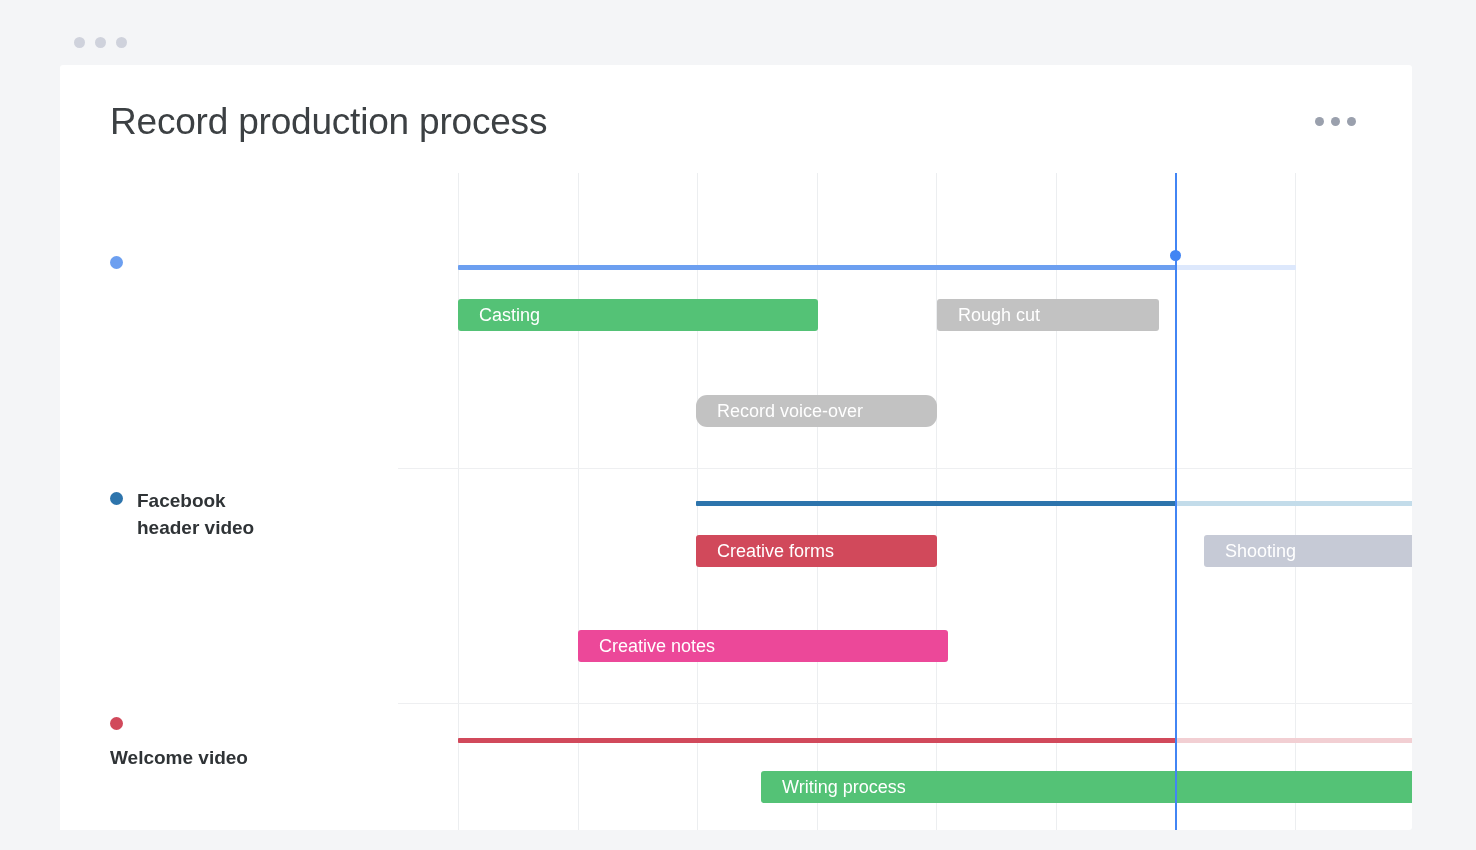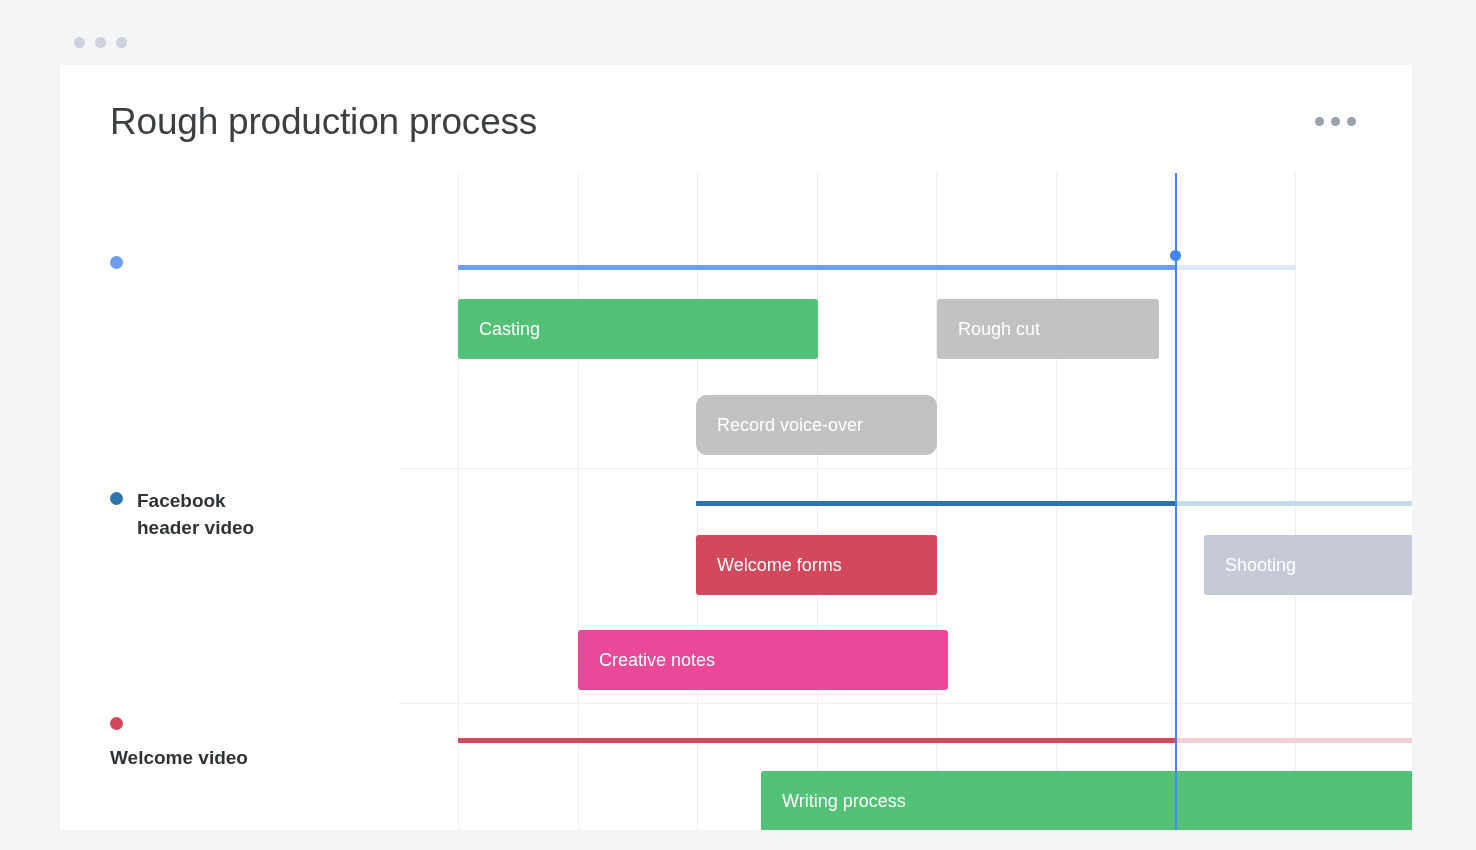--- a/index.html
+++ b/index.html
@@ -113,21 +113,21 @@
   }
 
   
   #today-line {
     position:absolute; top:-108px; width:2px;
     background:#4285f4; z-index:6;
   }
 
   
   .bar {
-    position:absolute; height:60px;
+    position:absolute; height:32px;
     border-radius:3px;
     display:flex; align-items:center;
     padding-left:21px;
     z-index:5;
   }
   .bar-label {
     font-size:18px; color:#ffffff;
     white-space:nowrap;
   }
 </style>
@@ -138,21 +138,21 @@
 
   <div id="titlebar">
     <span class="chrome-dot"></span>
     <span class="chrome-dot"></span>
     <span class="chrome-dot"></span>
   </div>
 
   <div id="card">
 
     <div id="card-header">
-      <div id="page-title">Rough production process</div>
+      <div id="page-title">Record production process</div>
       <div id="more-menu">
         <span class="menu-dot"></span>
         <span class="menu-dot"></span>
         <span class="menu-dot"></span>
       </div>
     </div>
 
     <div id="chart">
       <div id="label-col">
           <div class="row-label" style="top: 78px;">
@@ -185,21 +185,21 @@
           </div>
           <div class="bar" style="left: 539px; width: 222px; top: 126px; background: rgb(194, 194, 194);">
             <span class="bar-label">Rough cut</span>
           </div>
           <div class="bar" style="left: 298px; width: 241px; top: 222px; background: rgb(194, 194, 194); border-radius: 11px;">
             <span class="bar-label">Record voice-over</span>
           </div>
           <div class="track track-rest" style="left: 298px; width: 719px; top: 328px; background: rgb(195, 220, 234);"></div>
           <div class="track track-done" style="left: 298px; width: 480px; top: 328px; background: rgb(45, 116, 172);"></div>
           <div class="bar" style="left: 298px; width: 241px; top: 362px; background: rgb(209, 73, 91);">
-            <span class="bar-label">Welcome forms</span>
+            <span class="bar-label">Creative forms</span>
           </div>
           <div class="bar" style="left: 806px; width: 211px; top: 362px; background: rgb(198, 202, 214);">
             <span class="bar-label">Shooting</span>
           </div>
           <div class="bar" style="left: 180px; width: 370px; top: 457px; background: #ec4899;">
             <span class="bar-label">Creative notes</span>
           </div>
           <div class="track track-rest" style="left: 60px; width: 1014px; top: 565px; background: rgb(242, 207, 211);"></div>
           <div class="track track-done" style="left: 60px; width: 718px; top: 565px; background: rgb(209, 73, 91);"></div>
           <div class="bar" style="left: 363px; width: 654px; top: 598px; background: rgb(84, 194, 118);">

